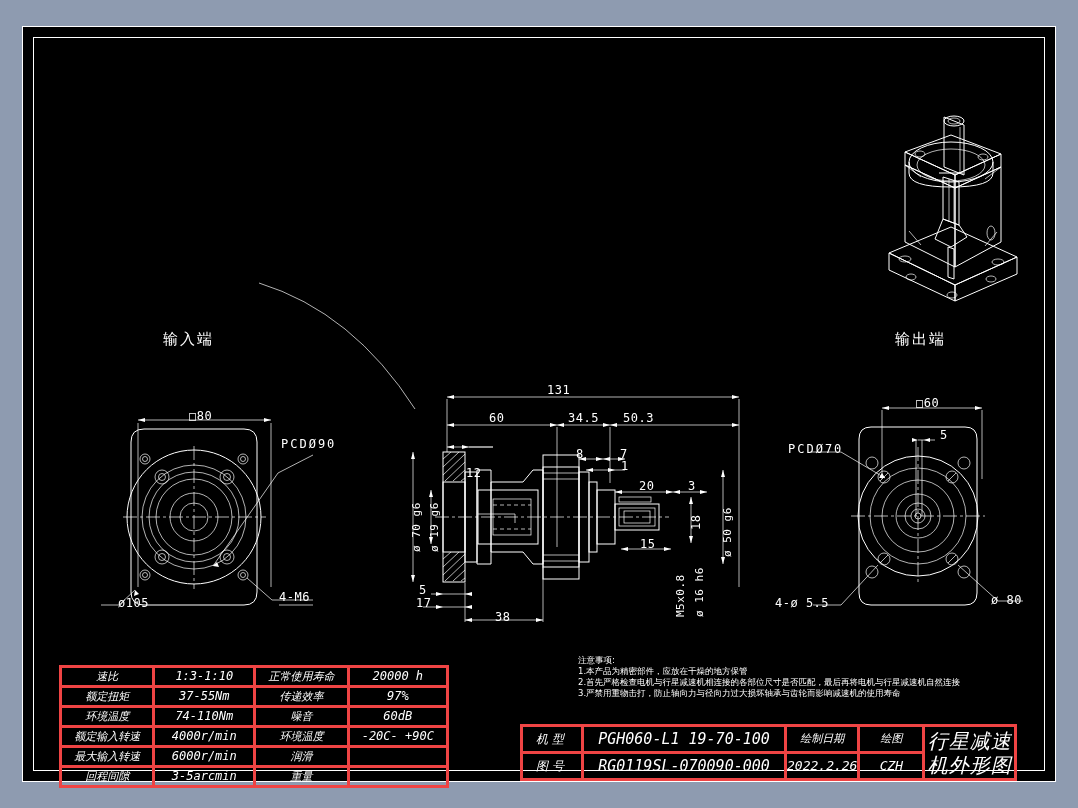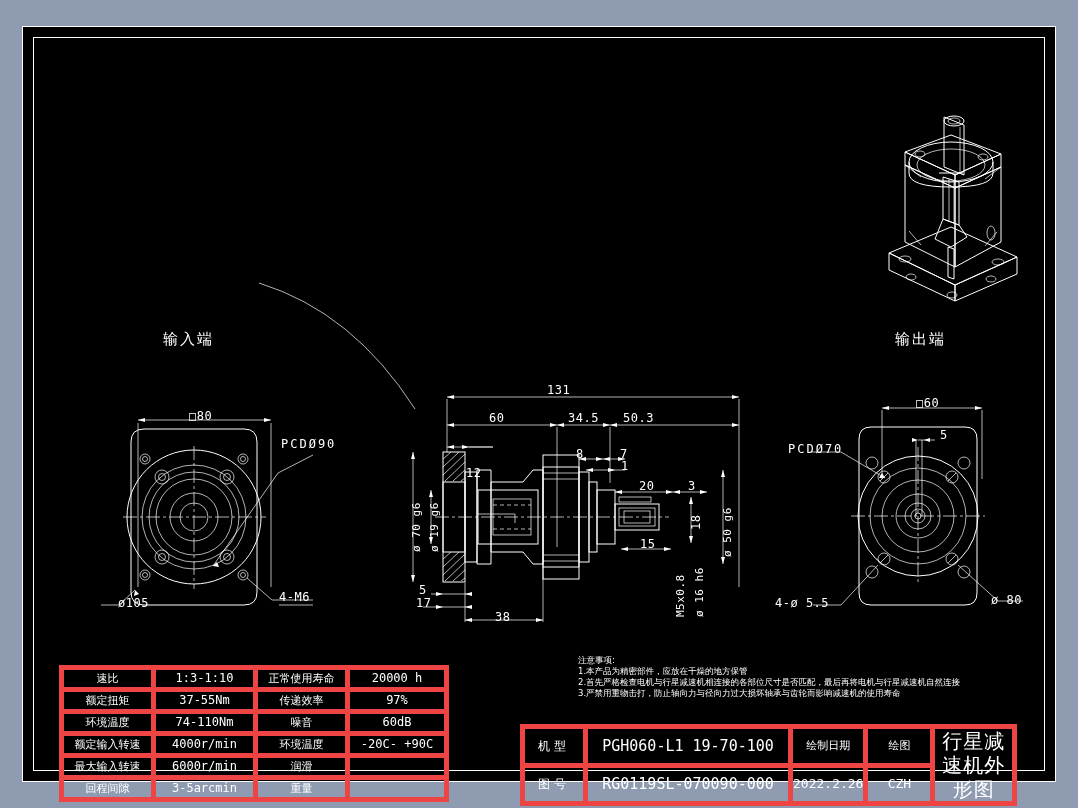--- a/index.html
+++ b/index.html
@@ -13,22 +13,22 @@
          border:1px solid #ffffff;box-sizing:border-box;}
   .t{position:absolute;color:#fff;white-space:nowrap;
      font-family:"DejaVu Sans Mono","Liberation Mono",monospace;
      font-size:11px;letter-spacing:.5px;}
   .tcn{position:absolute;color:#fff;white-space:nowrap;
      font-family:Liberation Mono, monospace;font-size:13px;}
   .vt{transform-origin:0 0;transform:rotate(-90deg);}
 
   
   table{border-collapse:collapse;position:absolute;}
-  table td{border:5px solid #ef4444;color:#fff;text-align:center;
-           padding:0;height:17px;line-height:17px;}
+  table td{border:3px solid #ef4444;color:#fff;text-align:center;
+           padding:0;height:17px;line-height:17px;font-style:italic;}
   .specs{left:36px;top:638px;width:390px;}
   .specs td.lbl{width:95px;font-family:"DejaVu Sans",sans-serif;font-size:11px;}
   .specs td.val{width:100px;font-family:"DejaVu Sans Mono",monospace;font-size:12px;}
 
   .titleblock{left:497px;top:697px;width:497px;}
   .titleblock td{height:24px;line-height:24px;}
   .tb-lbl{width:58px;font-family:"DejaVu Sans",sans-serif;font-size:12px;letter-spacing:4px;}
   .tb-val{width:200px;font-family:"DejaVu Sans Mono",monospace;font-size:15px;}
   .tb-lbl2{width:62px;font-family:"DejaVu Sans",sans-serif;font-size:11px;}
   .tb-val2{width:62px;font-family:"DejaVu Sans Mono",monospace;font-size:13px;}

